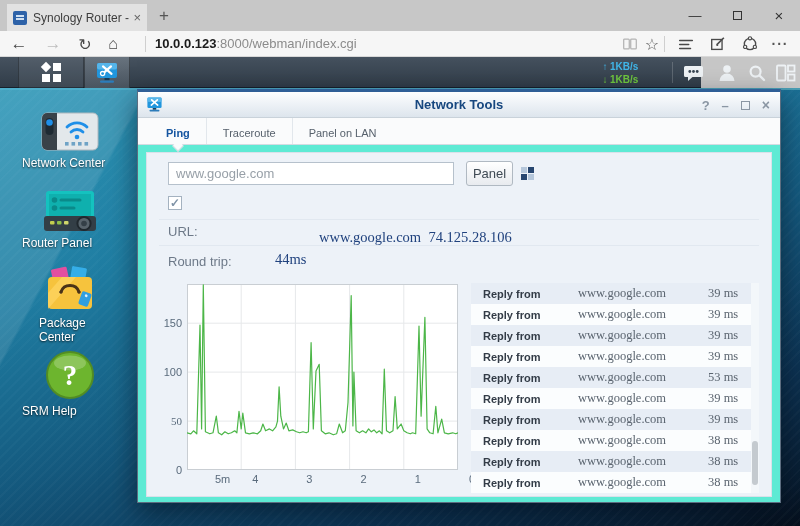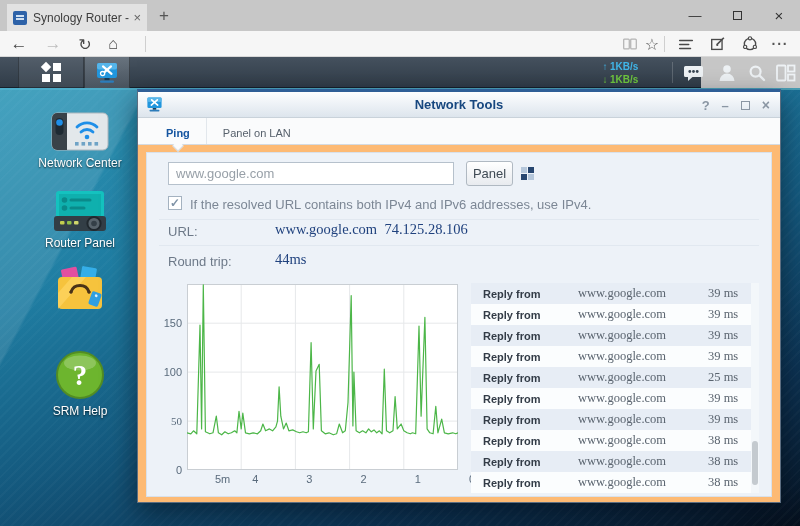--- a/index.html
+++ b/index.html
@@ -46,27 +46,27 @@
   .bico { position:absolute; top:0; width:30px; height:31px; display:flex; align-items:center; justify-content:center; }
 
   
   .desktop { position:absolute; left:0; top:88px; width:800px; height:438px;
      background:
        repeating-linear-gradient(135deg, rgba(255,255,255,.022) 0 2px, rgba(0,0,0,0) 2px 7px),
        linear-gradient(118deg, rgba(255,255,255,.10) 0 14%, rgba(255,255,255,0) 14.3% 100%),
        linear-gradient(160deg, #2f97b7 0%, #1f7da2 30%, #14597e 55%, #0c3353 78%, #081d31 94%, #050f1c 100%);
      border-top:2px solid rgba(97,205,231,.75); }
   .dock { position:absolute; left:22px; top:10px; width:96px; }
-  .dicon { position:absolute; left:10px; width:96px; text-align:center; color:#fff; font-size:12px; }
+  .dicon { position:absolute; left:0; width:96px; color:#fff; font-size:12px; }
   .dicon .art { display:flex; justify-content:center; }
   .dlabel { margin-top:4px; text-shadow:0 1px 2px rgba(0,0,0,.75); line-height:14px; }
   .dlabel.narrow { width:62px; margin-left:auto; margin-right:auto; }
 
   
-  .appwin { position:absolute; left:137px; top:89px; width:644px; height:414px; background:#fdba74;
+  .appwin { position:absolute; left:137px; top:89px; width:644px; height:414px; background:#5eead4;
             border:1px solid #5c6d80; border-top:3px solid #2f5f97; box-shadow:0 10px 26px rgba(0,5,15,.5); }
   .wtitle { position:relative; height:26px; background:linear-gradient(#fdfeff,#dde5ed); border-bottom:1px solid #c9d2da; }
   .wtitle .wicon { position:absolute; left:8px; top:4px; }
   .wtitle .ttext { position:absolute; left:0; right:0; top:0; line-height:26px; text-align:center; font-size:13px; font-weight:bold; color:#17477f; }
   .wctrl { position:absolute; right:10px; top:0; height:26px; display:flex; align-items:center; gap:12px; color:#8a96a3; font-size:13px; font-weight:bold; }
   .wctrl .box { width:9px; height:9px; border:1.5px solid #8a96a3; display:block; }
   .wtabs { position:relative; height:27px; background:#fafbfc; border-bottom:1px solid #d4dbe2; display:flex; padding-left:12px; }
   .wtab { padding:2px 16px; line-height:26px; font-size:11px; color:#57616c; position:relative; }
   .wtab + .wtab { border-left:1px solid #e2e7ec; }
   .wtab.active { color:#1555a0; font-weight:bold; }
@@ -126,20 +126,21 @@
       <div class="wbtn" style="font-size:15px;">×</div>
     </div>
   </div>
 
   <div class="toolbar">
     <div class="tico" style="left:6px; font-size:17px;">←</div>
     <div class="tico dis" style="left:40px; font-size:17px;">→</div>
     <div class="tico" style="left:72px; font-size:16px;">↻</div>
     <div class="tico" style="left:100px; font-size:16px;">⌂</div>
     <div class="tdivider" style="left:145px;"></div>
+    <div class="urltext"><b>10.0.0.123</b><span>:8000/webman/index.cgi</span></div>
 
     <div class="rico" style="left:616px;">
       <svg width="18" height="18" viewBox="0 0 20 20">
           <rect x="3" y="4.5" width="6.2" height="11" rx="1" fill="none" stroke="#b4b4b4" stroke-width="1.4"></rect>
           <rect x="10.8" y="4.5" width="6.2" height="11" rx="1" fill="none" stroke="#b4b4b4" stroke-width="1.4"></rect>
         </svg>
     </div>
     <div class="rico star" style="left:638px;">☆</div>
     <div class="tdivider" style="left:664px;"></div>
     <div class="rico" style="left:672px;">
@@ -276,20 +277,21 @@
             <path d="M4 43 L32 11 H18 L4 27 Z" fill="#ffd564" opacity="0.7"></path>
             <path d="M17 26 a9.5 9.5 0 0 1 18 0" stroke="#4a3317" stroke-width="3" fill="none" stroke-linecap="round"></path>
             <circle cx="17" cy="26" r="1.6" fill="#4a3317"></circle>
               <circle cx="35" cy="26" r="1.6" fill="#4a3317"></circle>
             <g transform="rotate(20 41 33)">
                 <rect x="36" y="26" width="10" height="14" rx="2" fill="#2f9fe0"></rect>
                 <circle cx="41" cy="29.5" r="1.4" fill="#dff0fa"></circle>
               </g>
           </svg>
         </div>
+        <div class="dlabel narrow">Package Center</div>
       </div>
 
       <div class="dicon" style="top:250px;">
         <div class="art">
           <svg width="50" height="50" viewBox="0 0 50 50">
             <circle cx="25" cy="25" r="23" fill="#6db52e" stroke="#528c24" stroke-width="2"></circle>
             <ellipse cx="25" cy="13" rx="16" ry="7.5" fill="rgba(255,255,255,.22)"></ellipse>
             <text x="25" y="35" font-size="29" font-weight="bold" fill="#ffffff" text-anchor="middle" font-family="Liberation Serif, serif">?</text>
           </svg>
         </div>
@@ -316,40 +318,40 @@
       <span class="wctrl">
         <span>?</span>
         <span>–</span>
         <span class="box"></span>
         <span style="font-size:14px;">×</span>
       </span>
     </div>
 
     <div class="wtabs">
       <div class="wtab active">Ping</div>
+      <div class="wtab">Traceroute</div>
       <div class="wtab">Panel on LAN</div>
     </div>
     <div class="notch"></div>
 
     <div class="cpanel">
       <input class="ping-input" type="text" value="www.google.com" style="">
       <button class="stop-btn">Panel</button>
       <span class="busy">
           <i class="b1"></i>
           <i class="b2"></i>
           <i class="b3"></i>
           <i class="b4"></i>
         </span>
 
       <span class="chk">✓</span>
-      <span class="chk-label">If the resolved URL contains both IPv4 and IPv6 addresses, use IPv4.</span>
 
       <div class="hr" style="top:66px;"></div>
       <span class="frow-label" style="top:71px;">URL:</span>
-      <span class="frow-val" style="top:68px;">
+      <span class="frow-val" style="top:76px;margin-left:44px;">
         <span>www.google.com</span>&nbsp;&nbsp;<span>74.125.28.106</span>
       </span>
       <div class="hr" style="top:92px;"></div>
       <span class="frow-label" style="top:101px;">Round trip:</span>
       <span class="frow-val" style="top:98px;">44ms</span>
 
       <div class="chart-area">
         <div class="chart-ylab">
             <div class="ytick" style="top: 180px;">0</div>
             <div class="ytick" style="top: 131.053px; font-family: Liberation Serif, serif;">50</div>
@@ -395,21 +397,21 @@
               <span class="r-time">39 ms</span>
             </div>
             <div class="reply-row even">
               <span class="r-label">Reply from</span>
               <span class="r-host">www.google.com</span>
               <span class="r-time">39 ms</span>
             </div>
             <div class="reply-row odd">
               <span class="r-label">Reply from</span>
               <span class="r-host">www.google.com</span>
-              <span class="r-time">25 ms</span>
+              <span class="r-time">53 ms</span>
             </div>
             <div class="reply-row even">
               <span class="r-label">Reply from</span>
               <span class="r-host">www.google.com</span>
               <span class="r-time">39 ms</span>
             </div>
             <div class="reply-row odd">
               <span class="r-label">Reply from</span>
               <span class="r-host">www.google.com</span>
               <span class="r-time">39 ms</span>

